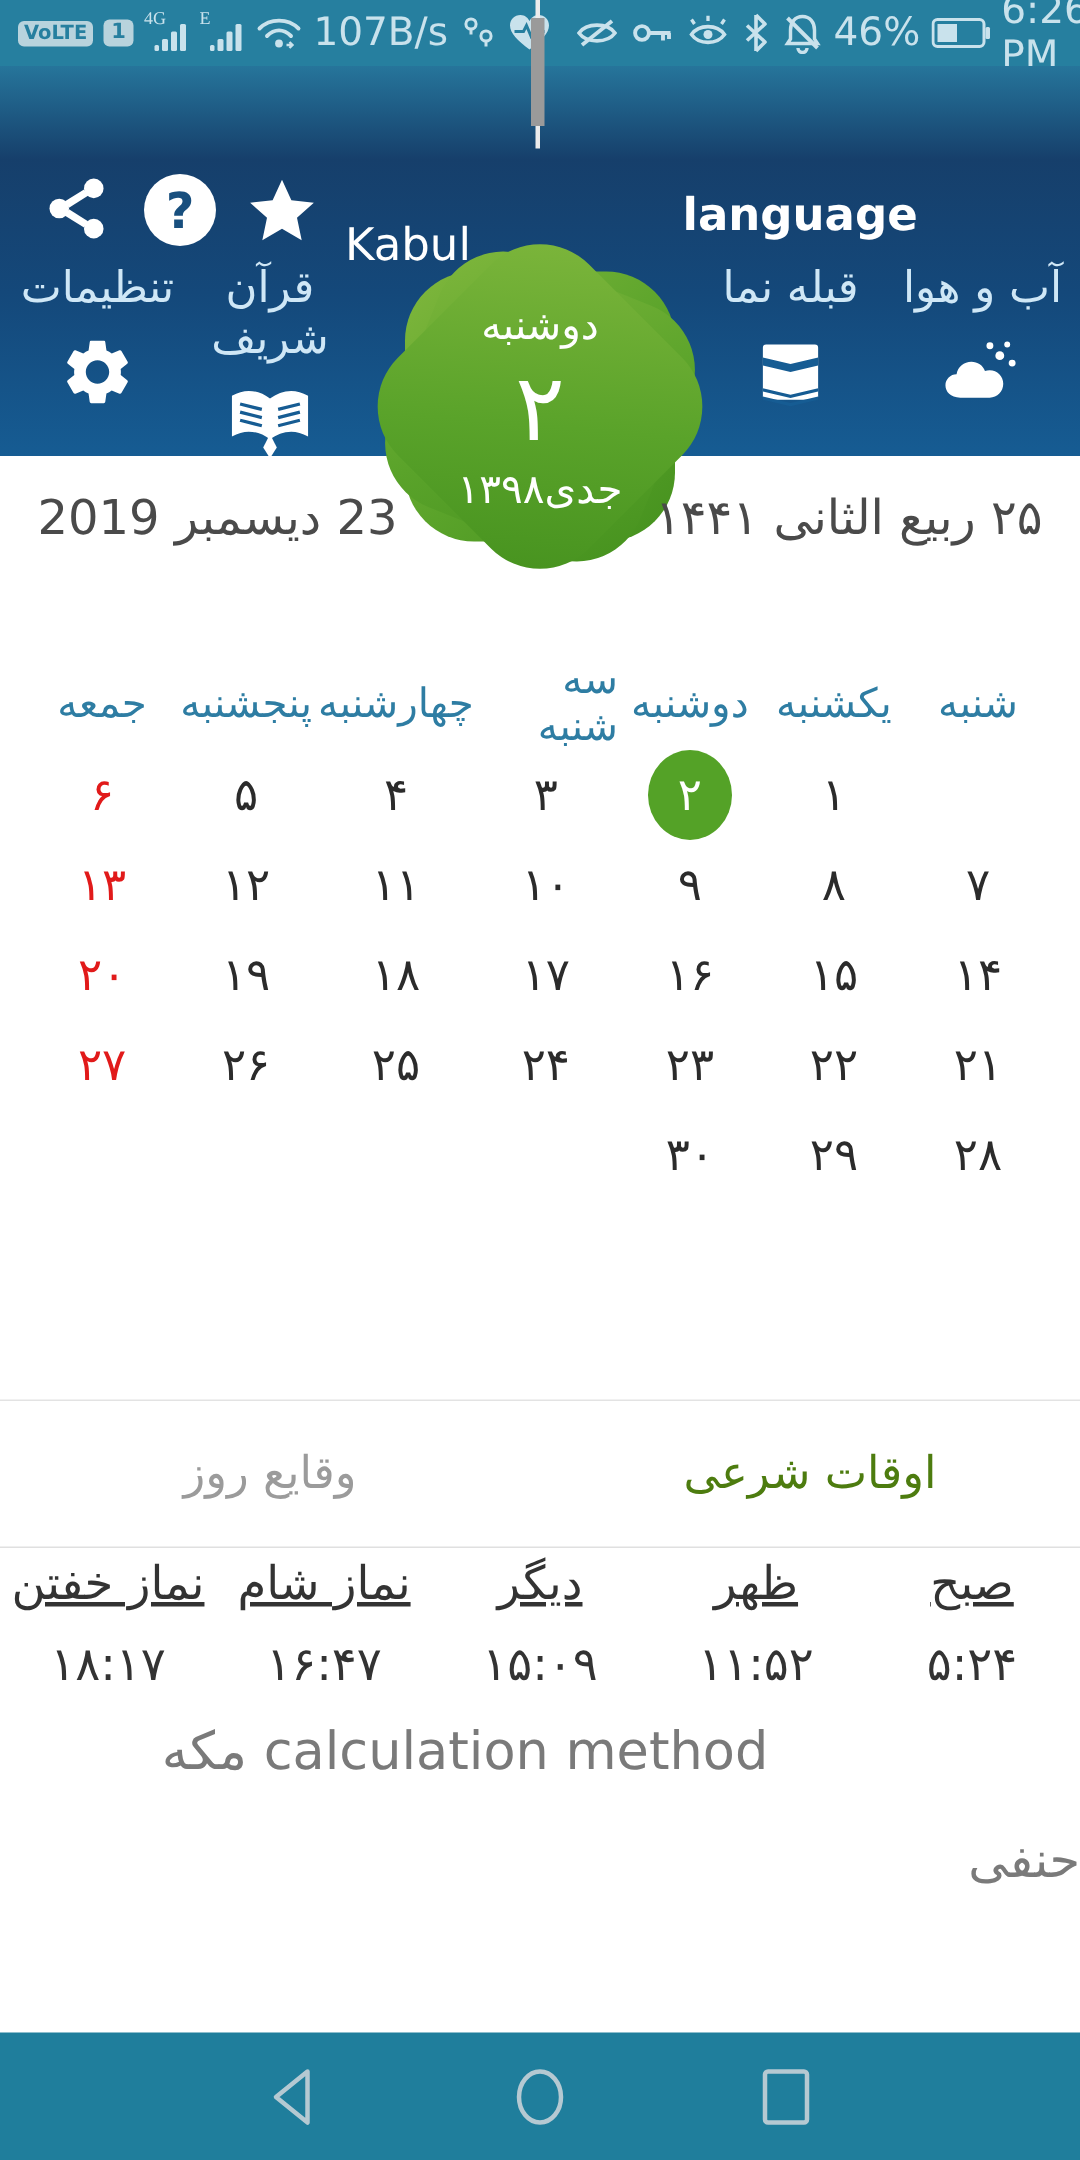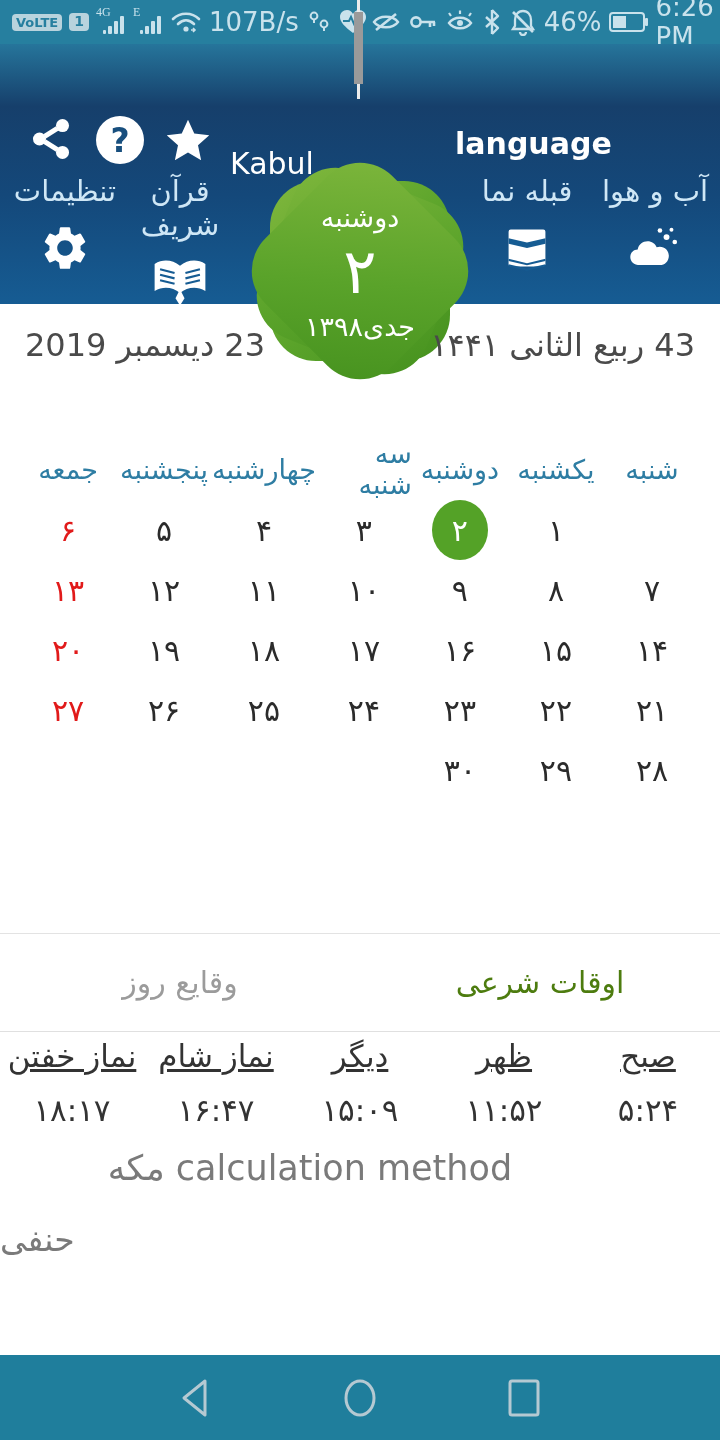--- a/index.html
+++ b/index.html
@@ -5,21 +5,21 @@
   * { margin:0; padding:0; box-sizing:border-box; }
   html,body { width:720px; height:1440px; }
   body {
     font-family:"DejaVu Sans","Liberation Sans",sans-serif;
     background:#ffffff; position:relative; overflow:hidden;
   }
   
   .statusbar {
     position:absolute; top:0; left:0; width:720px; height:44px;
     background:#267f9f; color:#c9e2ec; display:flex; align-items:center;
-    padding:0 12px; font-size:26px; gap:4px;
+    padding:0 12px; font-size:26px; gap:16px;
   }
   .sb-left, .sb-right { display:flex; align-items:center; gap:7px; }
   .sb-right { margin-left:auto; }
   .volte-badge { background:#b8d3dd; color:#267f9f; font-size:13px; font-weight:bold;
     border-radius:4px; padding:2px 4px; line-height:1; }
   .sim-badge { background:#b8d3dd; color:#267f9f; font-size:14px; font-weight:bold;
     border-radius:4px; padding:1px 5px; line-height:1.1; }
   .sig { position:relative; width:30px; height:30px;font-family:Liberation Serif, serif; }
   .sig .nettype { position:absolute; top:-2px; left:0; font-size:12px; }
   .sig svg { position:absolute; bottom:2px; right:0; }
@@ -75,21 +75,21 @@
   .tab-track { position:absolute; left:357px; top:0; width:3px; height:99px; background:#ececec; }
   .tab-thumb { position:absolute; left:354px; top:12px; width:9px; height:72px; background:#9a9a9a; }
   
   .prayers { position:absolute; top:1038px; left:0; width:720px; display:flex; direction:rtl; }
   .prayer { flex:1; text-align:center; }
   .prayer .pname { font-size:31px; color:#333; display:block;text-decoration:underline; }
   .prayer .ptime { font-size:31px; color:#333; display:block; margin-top:18px; }
   
   .calc-method { position:absolute; top:1148px; left:0; width:620px; text-align:center;
     font-size:35px; color:#7a7a7a; direction:rtl; }
-  .school { position:absolute; top:1220px; left:0; width:720px; text-align:left;
+  .school { position:absolute; top:1220px; left:0; width:720px; text-align:right;
     font-size:33px; color:#7a7a7a; direction:rtl; }
   
   .bottomnav { position:absolute; top:1355px; left:0; width:720px; height:85px;
     background:#1f7e9c; display:flex; align-items:center; justify-content:center; gap:112px; }
   .bn-btn { display:flex; align-items:center; justify-content:center; width:52px; height:52px; }
 </style>
 </head>
 <body>
 
 <div class="statusbar">
@@ -268,21 +268,21 @@
     <div class="sq r45"></div>
   </div>
   <div class="badge-text">
     <span class="badge-weekday">دوشنبه</span>
     <span class="badge-day">۲</span>
     <span class="badge-month">جدی۱۳۹۸</span>
   </div>
 </div>
 
 <div class="daterow">
-  <span class="date-hijri">43 ربیع الثانی ۱۴۴۱</span>
+  <span class="date-hijri">۲۵ ربیع الثانی ۱۴۴۱</span>
   <span class="date-greg">23 دیسمبر 2019</span>
 </div>
 
 <div class="cal-grid">
     <div class="cal-head">شنبه</div>
     <div class="cal-head">یکشنبه</div>
     <div class="cal-head">دوشنبه</div>
     <div class="cal-head">سه شنبه</div>
     <div class="cal-head">چهارشنبه</div>
     <div class="cal-head">پنجشنبه</div>

